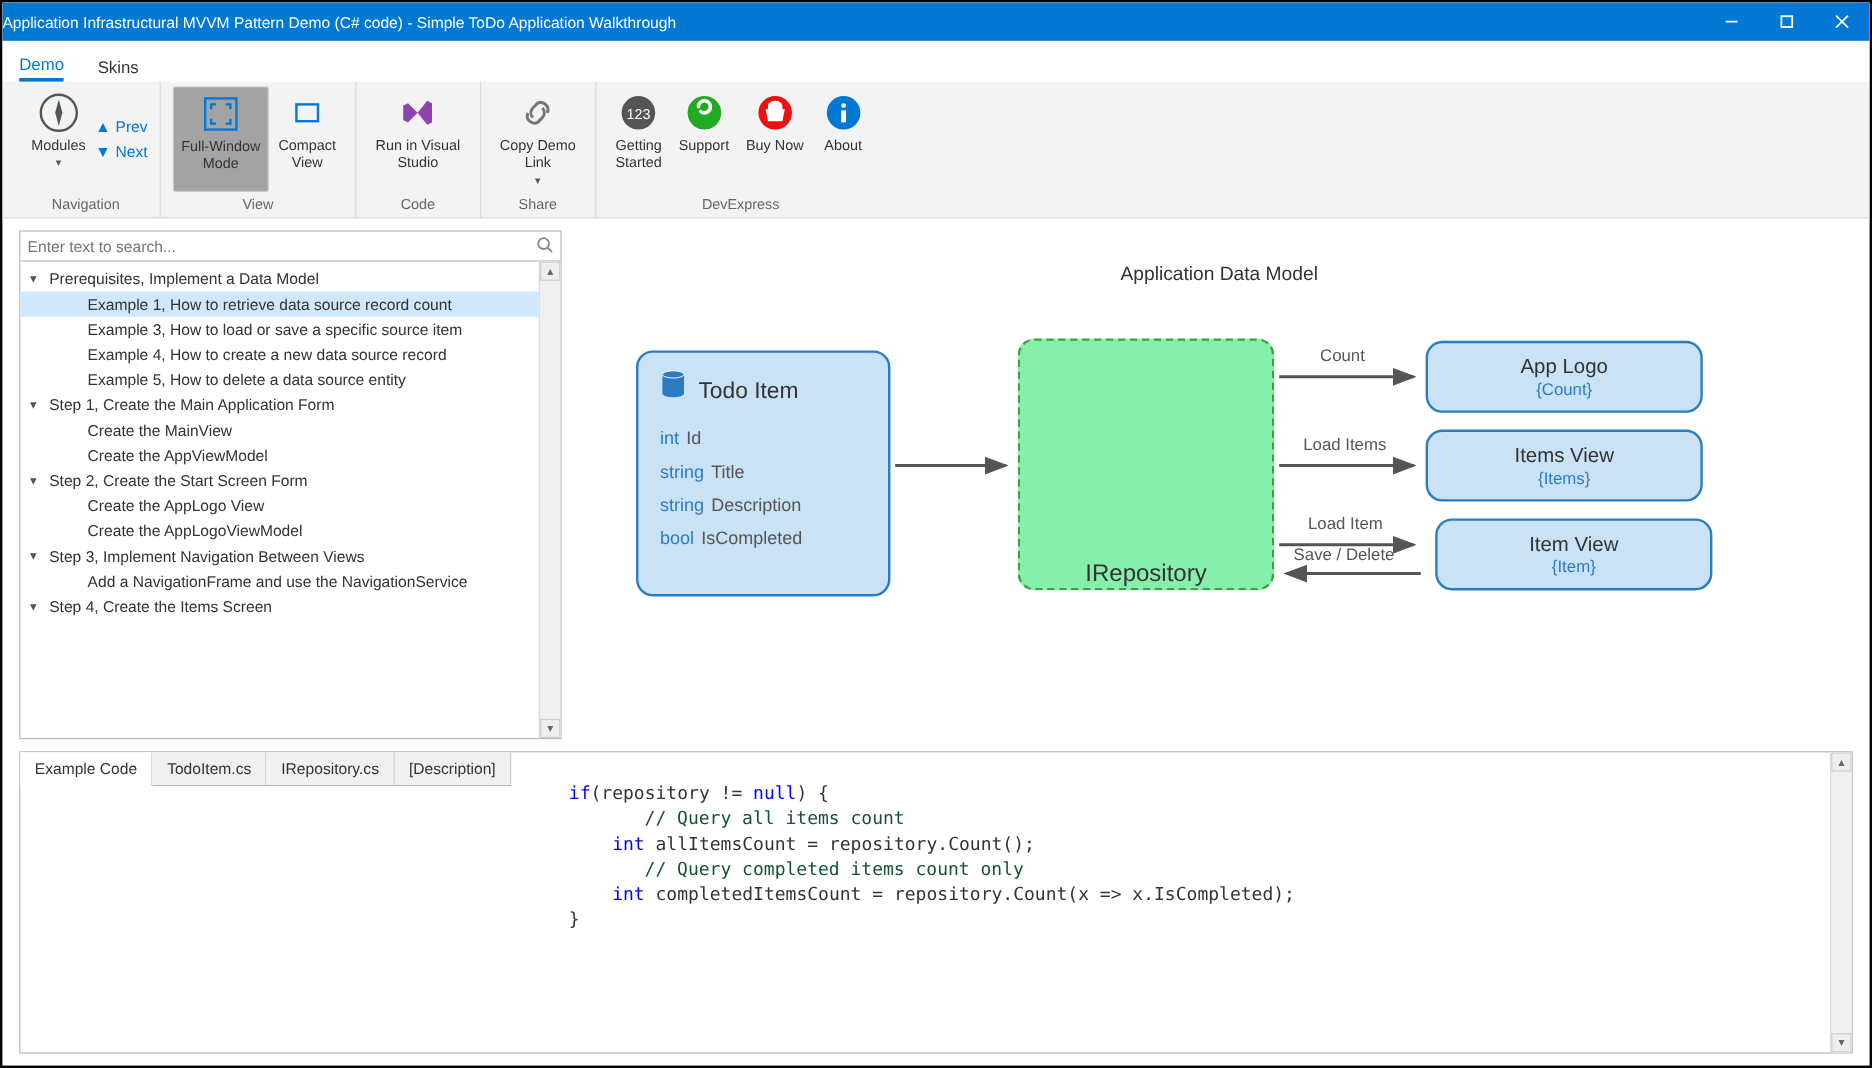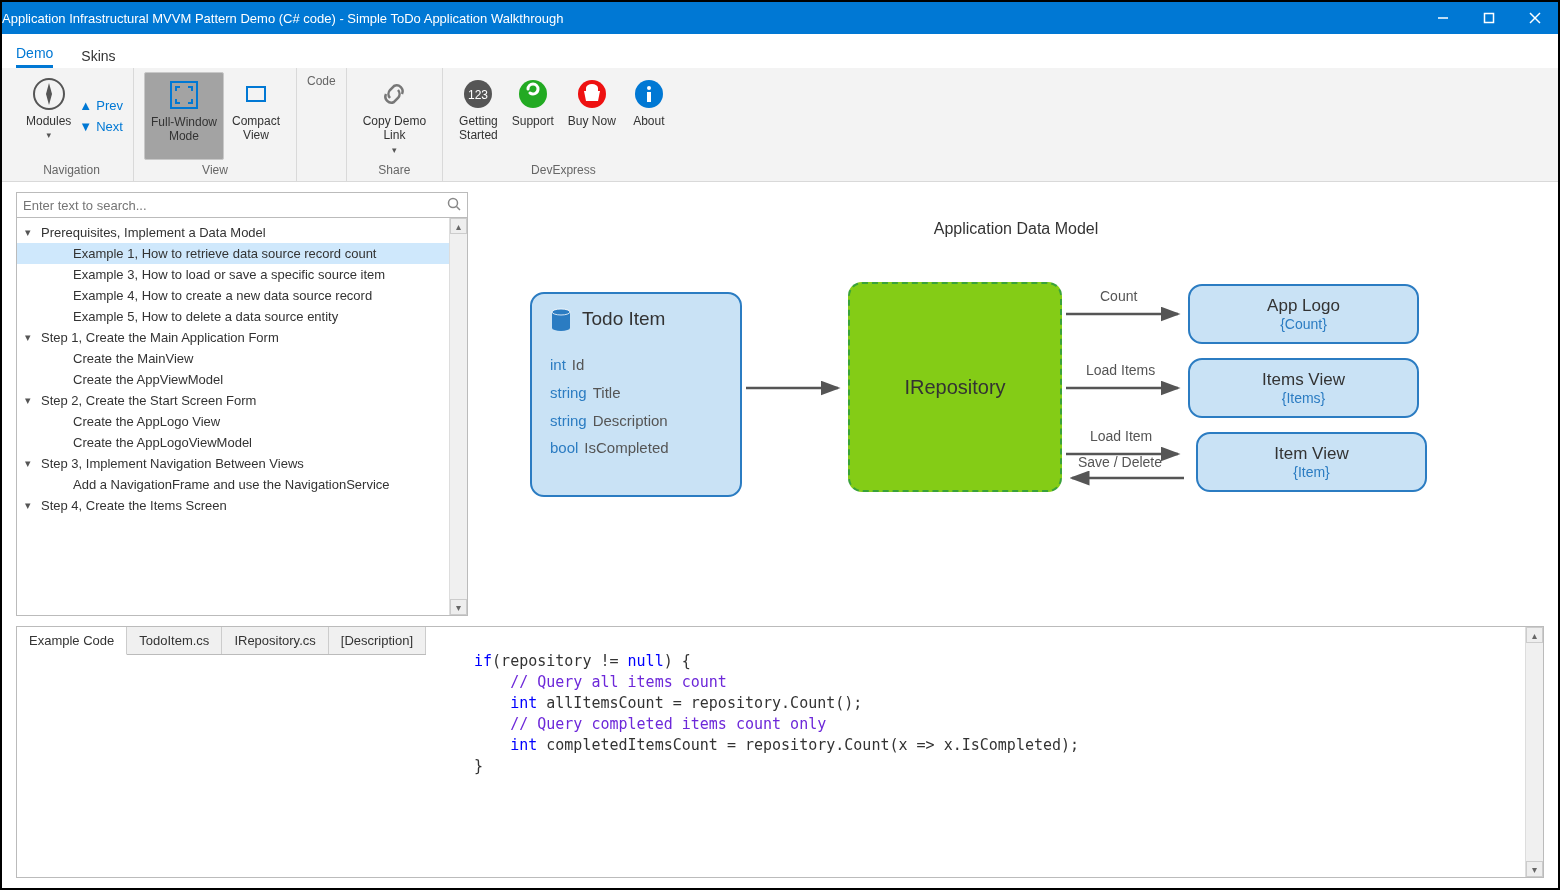--- a/index.html
+++ b/index.html
@@ -32,41 +32,41 @@
 .tree-item { padding: 3px 8px 3px 22px; font-size: 13px; cursor: pointer; white-space: nowrap; }
 .tree-item.group { padding-left: 8px; display: flex; align-items: center; gap: 4px; }
 .tree-item.child { padding-left: 56px; }
 .tree-item.selected { background: #cfe8fc; }
 .tree-scroll { width: 18px; background: #f0f0f0; border-left: 1px solid #ddd; position: relative; display: flex; flex-direction: column; align-items: center; justify-content: space-between; }
 .tree-scroll .arrow { height: 16px; display:flex; align-items:center; justify-content:center; font-size:10px; color:#666; width:100%; border:1px solid #ccc; background:#eee;}
 .diagram-area { flex: 1; position: relative; }
 .diagram-title { position: absolute; top: 28px; left: 0; right: 0; text-align: center; font-size: 16px; color: #333; }
 .d-box { position: absolute; border-radius: 14px; }
 .todo-box { left: 42px; top: 100px; width: 212px; height: 205px; background: #c9e2f5; border: 2px solid #2b7cc2; padding: 14px 18px; }
-.todo-head { display: flex; align-items: flex-start; gap: 10px; font-size: 19px; color: #333; margin-bottom: 14px; }
+.todo-head { display: flex; align-items: flex-end; gap: 10px; font-size: 19px; color: #333; margin-bottom: 14px; }
 .todo-fields { font-size: 15px; line-height: 1.85; }
 .tf-type { color: #2b7cc2; }
 .tf-name { color: #555; margin-left: 6px; }
-.repo-box { left: 360px; top: 90px; width: 214px; height: 210px; background: #84cc16; border: 2px dashed #3aa23a; display: flex; align-items: center; justify-content: center; font-size: 20px; color: #333; }
+.repo-box { left: 360px; top: 90px; width: 214px; height: 210px; background: #86efac; border: 2px dashed #3aa23a; display: flex; align-items: flex-end; justify-content: center; font-size: 20px; color: #333; }
 .view-box { width: 231px; height: 60px; background: #c9e2f5; border: 2px solid #2b7cc2; display: flex; flex-direction: column; align-items: center; justify-content: center; border-radius: 14px; }
 .view-box .vtitle { font-size: 17px; color: #333; }
 .view-box .vbind { font-size: 14px; color: #2b7cc2; }
 .view1 { left: 700px; top: 92px; }
 .view2 { left: 700px; top: 166px; }
 .view3 { left: 708px; top: 240px; }
 .arrow-svg { position: absolute; overflow: visible; }
 .arrow-label { position: absolute; font-size: 14px; color: #555; }
 .code-panel { border: 1px solid #bbb; height: 252px; display: flex; }
 .code-tabs { display: flex; background: #f9f9f9; border-bottom: 1px solid #bbb; height: 28px; }
 .code-tab { padding: 4px 12px; border-right: 1px solid #ccc; font-size: 13px; cursor: pointer; display: flex; align-items: center; background: #f0f0f0; }
 .code-tab.active { background: #fff; border-bottom: 1px solid #fff; margin-bottom: -1px; }
 .code-body { flex: 1; overflow: hidden; display: flex; }
 .code-text { flex: 1; padding: 24px 48px; font-family: Consolas, monospace; font-size: 15px; line-height: 1.4; white-space: pre; }
 .kw { color: #0000ff; }
-.cm { color: #6d28d9; }
+.cm { color: #14532d; margin-left: 27px; }
 .code-scroll { width: 18px; background: #f0f0f0; border-left: 1px solid #ddd; display:flex; flex-direction:column; justify-content:space-between;}
 .code-scroll .arrow { height:16px; border:1px solid #ccc; background:#eee; display:flex;align-items:center;justify-content:center;font-size:10px;color:#666;}
 .chev { font-size: 11px; color: #555; width: 12px; display: inline-block; }
 </style>
 </head>
 <body>
 
 <div class="titlebar">
   <span class="titlebar-text">Application Infrastructural MVVM Pattern Demo (C# code) - Simple ToDo Application Walkthrough</span>
   <div class="titlebar-buttons">
@@ -141,20 +141,31 @@
             </svg>
           </div>
         <span style="white-space:pre-line;">Compact
 View</span>
       </div>
     </div>
     <div class="rg-label">View</div>
   </div>
 
   <div class="ribbon-group">
+    <div class="rg-content">
+      <div class="rbtn">
+        <div class="ic">
+            <svg width="32" height="32" viewBox="0 0 32 32">
+              <path d="M4 10 L4 22 L8 24 L16 16 L24 26 L28 24 L28 8 L24 6 L16 16 L8 8 Z" fill="#8e44ad"></path>
+            </svg>
+          </div>
+        <span style="white-space:pre-line;">Run in Visual
+Studio</span>
+      </div>
+    </div>
     <div class="rg-label">Code</div>
   </div>
 
   <div class="ribbon-group">
     <div class="rg-content">
       <div class="rbtn">
         <div class="ic">
             <svg width="32" height="32" viewBox="0 0 32 32">
               <path d="M12 20 a6 6 0 0 1 0-8 l4-4 a6 6 0 0 1 8 8 M20 12 a6 6 0 0 1 0 8 l-4 4 a6 6 0 0 1 -8 -8" fill="none" stroke="#777" stroke-width="2.5"></path>
             </svg>

